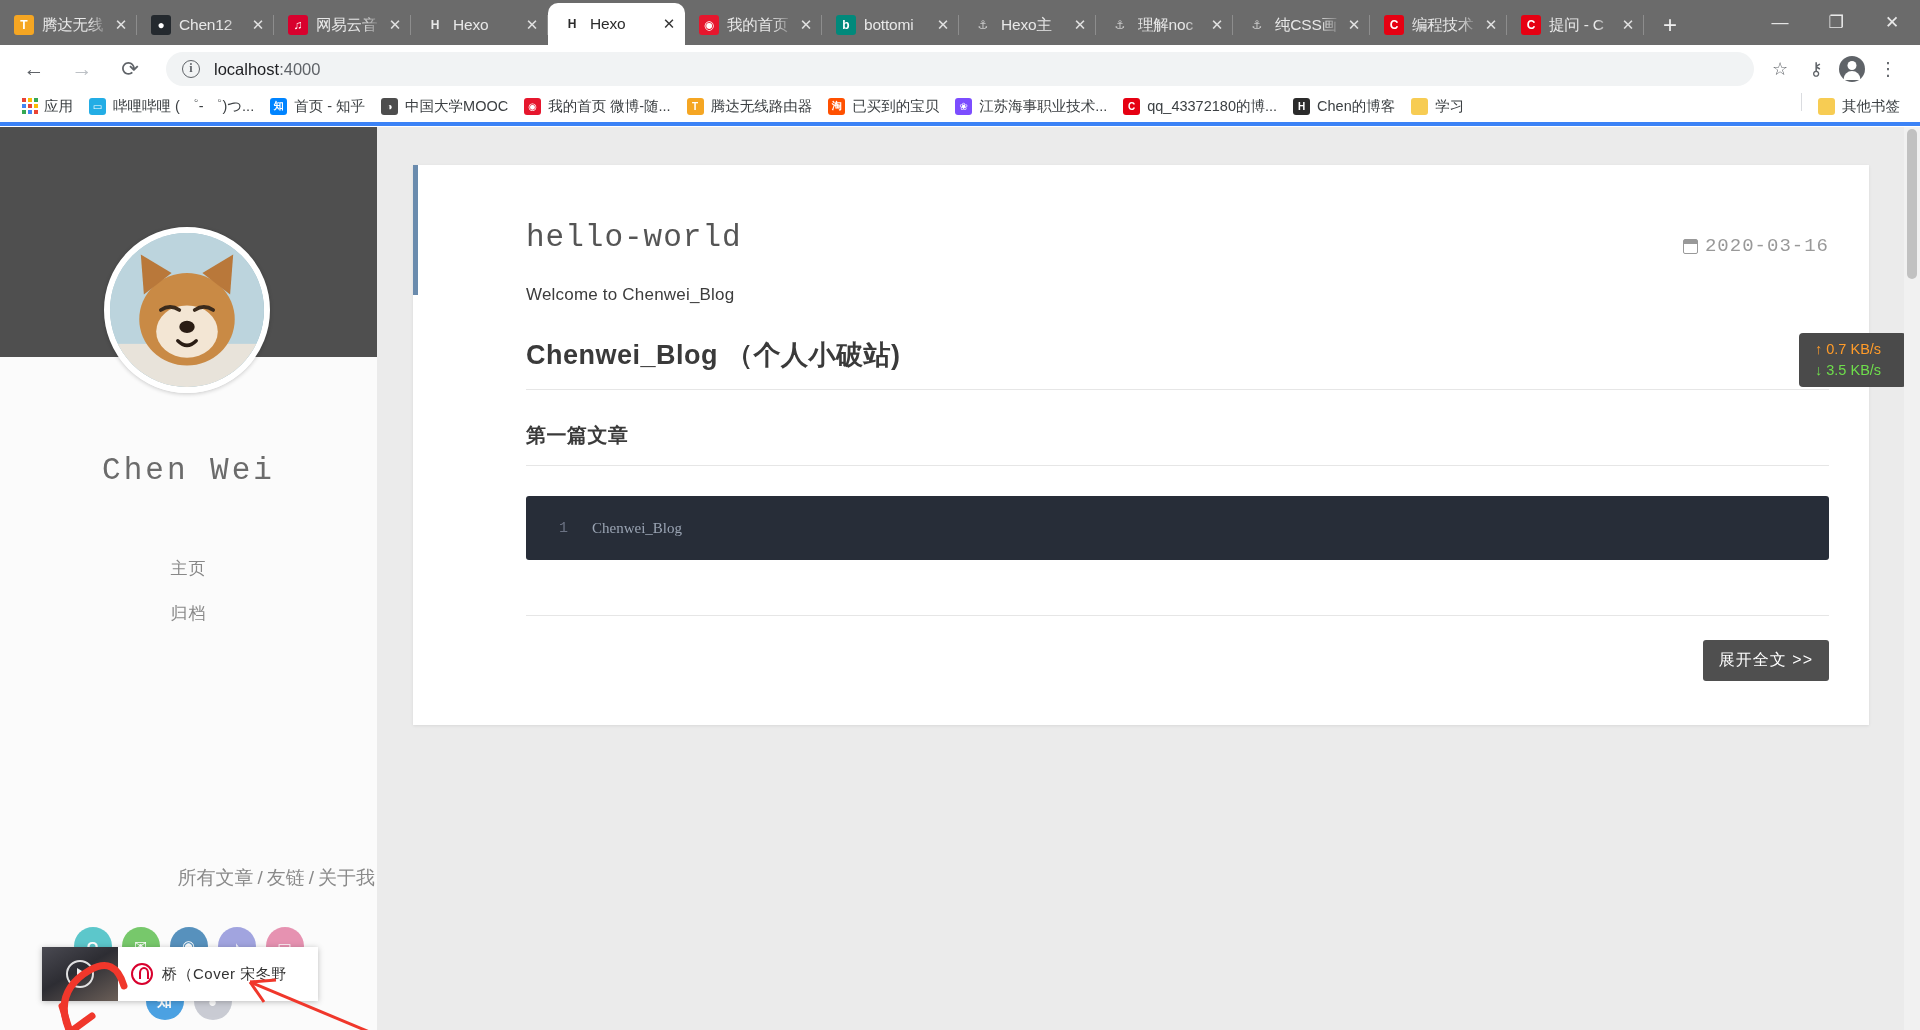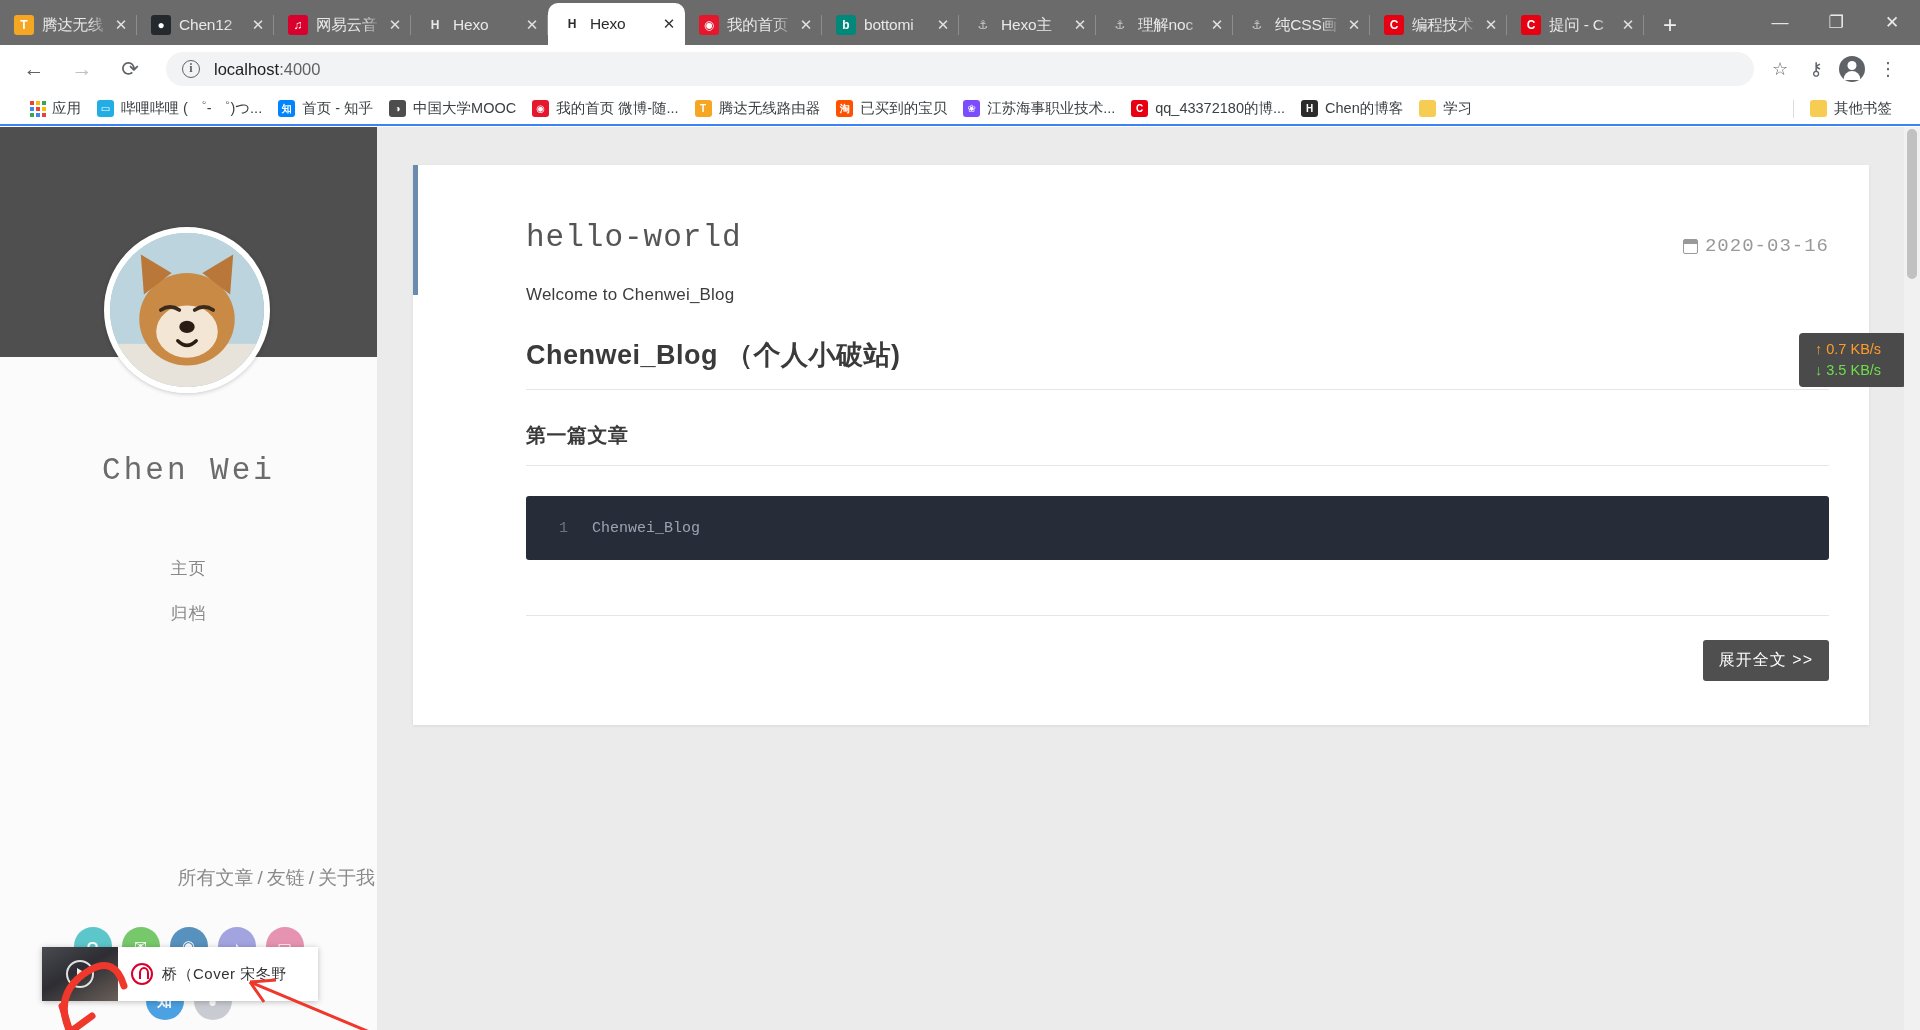--- a/index.html
+++ b/index.html
@@ -92,22 +92,22 @@
     content: ""; position: absolute; left: 50%; top: 5px; width: 9px; height: 9px;
     background: #fff; border-radius: 50%; transform: translateX(-50%);
   }
   .avatar-ic::after {
     content: ""; position: absolute; left: 50%; bottom: 2px; width: 17px; height: 9px;
     background: #fff; border-radius: 9px 9px 0 0; transform: translateX(-50%);
   }
 
   .bookmarks {
     position: absolute; top: 93px; left: 0; width: 1920px; height: 33px;
-    background: #fff; display: flex; align-items: center; padding: 0 20px;
-    border-bottom: 2px solid #3b82f6; font-size: 14.5px; color: #3c4043;
+    background: #fff; display: flex; align-items: flex-start; padding: 0 12px;
+    border-bottom: 4px solid #3b82f6; font-size: 14.5px; color: #3c4043;
   }
   .bm {
     display: flex; align-items: center; height: 26px; padding: 0 8px;
     white-space: nowrap; flex: 0 0 auto;
   }
   .bm .bm-ic {
     width: 17px; height: 17px; margin-right: 7px; border-radius: 3px;
     display: flex; align-items: center; justify-content: center;
     font-size: 10px; color: #fff; font-weight: bold; flex: 0 0 17px;
   }
@@ -213,21 +213,21 @@
   .codebox {
     margin-top: 30px; background: #272d38; border-radius: 3px;
     padding: 21px 0 21px 0; height: 64px; display: flex; align-items: center;
   }
   .codebox .lineno {
     width: 42px; text-align: right; color: #6b7283; font-size: 15px;
     font-family: "Liberation Mono", "DejaVu Sans Mono", monospace;
   }
   .codebox .codetext {
     margin-left: 24px; color: #9aa4b3; font-size: 15px;
-    font-family: Liberation Mono, monospace;
+    font-family: Liberation Serif, serif;
   }
   .post-foot {
     position: absolute; left: 113px; right: 40px; top: 450px;
     border-top: 1px solid #e6e6e6; padding-top: 24px;
     display: flex; justify-content: flex-end; text-align: right;
   }
   .btn-more {
     background: #4f4f4f; color: #fff; font-size: 16px; padding: 10px 16px;
     border-radius: 3px; letter-spacing: 1px;
   }

